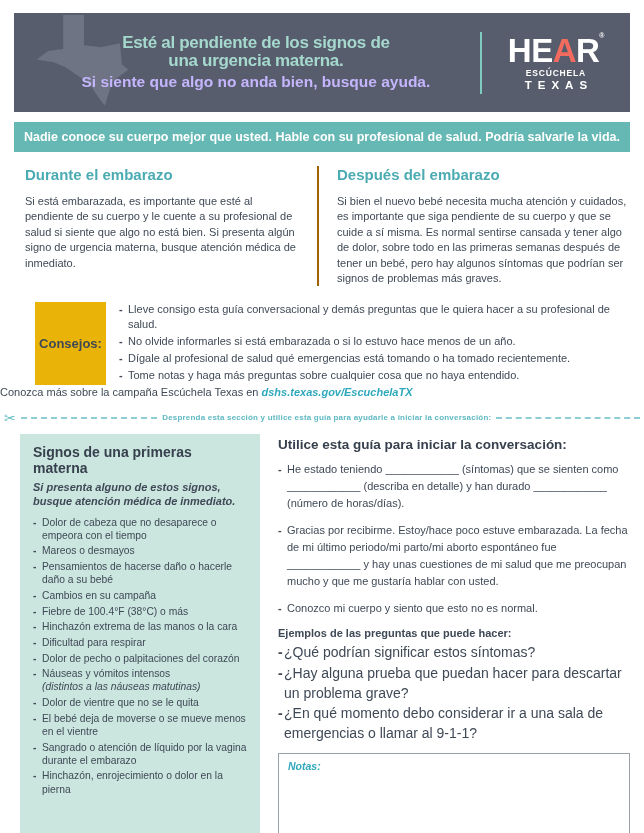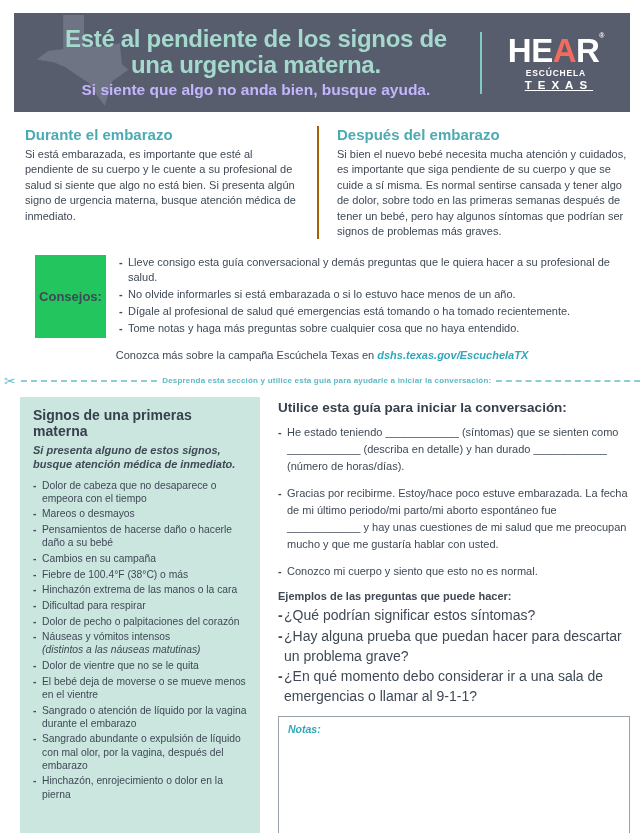--- a/index.html
+++ b/index.html
@@ -3,50 +3,50 @@
 <meta charset="utf-8">
 <style>
   * { margin:0; padding:0; box-sizing:border-box; }
   body { background:#e8e8e8; font-family:"Liberation Sans", sans-serif; }
   .page { width:644px; height:833px; margin:0 auto; background:#ffffff; position:relative; overflow:hidden; color:#3f4956; }
 
   
   .header { margin:13px 14px 0; height:99px; background:#575d6c; position:relative; display:flex; align-items:center; overflow:hidden; }
   .tx-watermark { position:absolute; left:14px; top:2px; width:112px; height:104px; }
   .title-block { flex:1; text-align:center; position:relative; z-index:1; padding-left:18px; }
-  .title { color:#a6d9ce; font-weight:bold; font-size:24px; line-height:1.05; letter-spacing:-0.3px; }
+  .title { color:#a6d9ce; font-weight:bold; font-size:17px; line-height:1.05; letter-spacing:-0.3px; }
   .subtitle { color:#c4b5fd; font-weight:bold; font-size:15.5px; margin-top:4px; }
   .logo-wrap { display:flex; align-items:center; margin-right:26px; position:relative; z-index:1; }
   .logo-divider { width:2px; height:62px; background:#7fcbc0; margin-right:26px; }
   .hear-logo { text-align:center; }
   .hear-word { font-weight:800; font-size:33px; line-height:1; letter-spacing:-0.5px; color:#ffffff; position:relative; display:inline-block; }
   .hear-word .accent { color:#f26b5e; }
   .reg { font-size:7px; vertical-align:top; position:relative; top:-2px; }
   .hear-l2 { font-weight:bold; font-size:8.5px; letter-spacing:0.8px; color:#ffffff; margin-top:1px; }
-  .hear-l3 { font-weight:bold; font-size:11.5px; letter-spacing:6px; color:#ffffff; margin-top:1px; text-indent:6px;text-decoration:underline; }
+  .hear-l3 { font-weight:bold; font-size:11.5px; letter-spacing:6px; color:#ffffff; margin-top:1px; text-indent:6px; }
 
   
   .banner { margin:10px 14px 0; height:30px; background:#65b8b4; color:#ffffff; font-weight:bold; font-size:12.5px; text-align:center; line-height:30px; }
 
   
   .cols { margin:14px 14px 0; display:flex; }
   .col-left { width:303px; padding:0 16px 0 11px; }
   .col-right { flex:1; border-left:2px solid #a16207; padding-left:18px; padding-right:2px; }
-  .col-title { color:#4babb3; font-weight:bold; font-size:15px; margin-bottom:4px; }
+  .col-title { color:#4babb3; font-weight:bold; font-size:15px; margin-bottom:11px; }
   .col-body { font-size:11px; line-height:1.4; }
 
   
   .consejos { margin:16px 14px 0 35px; display:flex; gap:13px; }
-  .consejos-label { width:71px; min-height:58px; background:#22c55e; display:flex; align-items:center; justify-content:center; font-weight:bold; font-size:13px; color:#3f4956; flex:none; }
+  .consejos-label { width:71px; min-height:58px; background:#eab308; display:flex; align-items:center; justify-content:center; font-weight:bold; font-size:13px; color:#3f4956; flex:none; }
   ul.blist { list-style:none; }
   ul.blist li { position:relative; padding-left:9px; }
   ul.blist li::before { content:"-"; position:absolute; left:0; font-weight:bold; }
   .consejos ul li { font-size:11px; line-height:1.32; margin-bottom:2.5px; }
 
-  .campaign-line { margin-top:11px; text-align:center; font-size:11px; }
+  .campaign-line { margin-top:1px; font-size:11px; }
   .link-teal { color:#2fa8bc; font-style:italic; font-weight:bold; text-decoration:none; }
 
   
   .tearoff { margin:13px 4px 0; display:flex; align-items:center; gap:5px; }
   .scissors { color:#66bfc8; font-size:14px; line-height:1; flex:none; }
   .dash { flex:1; border-top:2px dashed #8ecdd4; height:0; }
   .dash.short { flex:0.95; }
   .tearoff-label { color:#5fb9c3; font-weight:bold; font-size:8px; letter-spacing:0.2px; flex:none; }
 
   
@@ -85,20 +85,21 @@
     <div class="logo-wrap">
       <div class="logo-divider"></div>
       <div class="hear-logo">
         <div class="hear-word"><span>HE</span><span class="accent">A</span><span>R</span><span class="reg">®</span></div>
         <div class="hear-l2">ESCÚCHELA</div>
         <div class="hear-l3">TEXAS</div>
       </div>
     </div>
   </div>
 
+  <div class="banner">Nadie conoce su cuerpo mejor que usted. Hable con su profesional de salud. Podría salvarle la vida.</div>
 
   <div class="cols">
     <div class="col-left">
       <div class="col-title">Durante el embarazo</div>
       <div class="col-body">Si está embarazada, es importante que esté al pendiente de su cuerpo y le cuente a su profesional de salud si siente que algo no está bien. Si presenta algún signo de urgencia materna, busque atención médica de inmediato.</div>
     </div>
     <div class="col-right">
       <div class="col-title">Después del embarazo</div>
       <div class="col-body">Si bien el nuevo bebé necesita mucha atención y cuidados, es importante que siga pendiente de su cuerpo y que se cuide a sí misma. Es normal sentirse cansada y tener algo de dolor, sobre todo en las primeras semanas después de tener un bebé, pero hay algunos síntomas que podrían ser signos de problemas más graves.</div>
     </div>
@@ -138,21 +139,20 @@
           <li><span>Pensamientos de hacerse daño o hacerle daño a su bebé</span></li>
           <li><span>Cambios en su campaña</span></li>
           <li><span>Fiebre de 100.4°F (38°C) o más</span></li>
           <li><span>Hinchazón extrema de las manos o la cara</span></li>
           <li><span>Dificultad para respirar</span></li>
           <li><span>Dolor de pecho o palpitaciones del corazón</span></li>
           <li><span>Náuseas y vómitos intensos</span><span class="note">(distintos a las náuseas matutinas)</span></li>
           <li><span>Dolor de vientre que no se le quita</span></li>
           <li><span>El bebé deja de moverse o se mueve menos en el vientre</span></li>
           <li><span>Sangrado o atención de líquido por la vagina durante el embarazo</span></li>
-          <li><span>Sangrado abundante o expulsión de líquido con mal olor, por la vagina, después del embarazo</span></li>
           <li><span>Hinchazón, enrojecimiento o dolor en la pierna</span></li>
         </ul>
 
     </div>
 
     <div class="guide">
       <div class="guide-title">Utilice esta guía para iniciar la conversación:</div>
       <ul class="blist main">
 
       <li><span>He estado teniendo ____________ (síntomas) que se sienten como ____________ (describa en detalle) y han durado ____________ (número de horas/días).</span></li>

